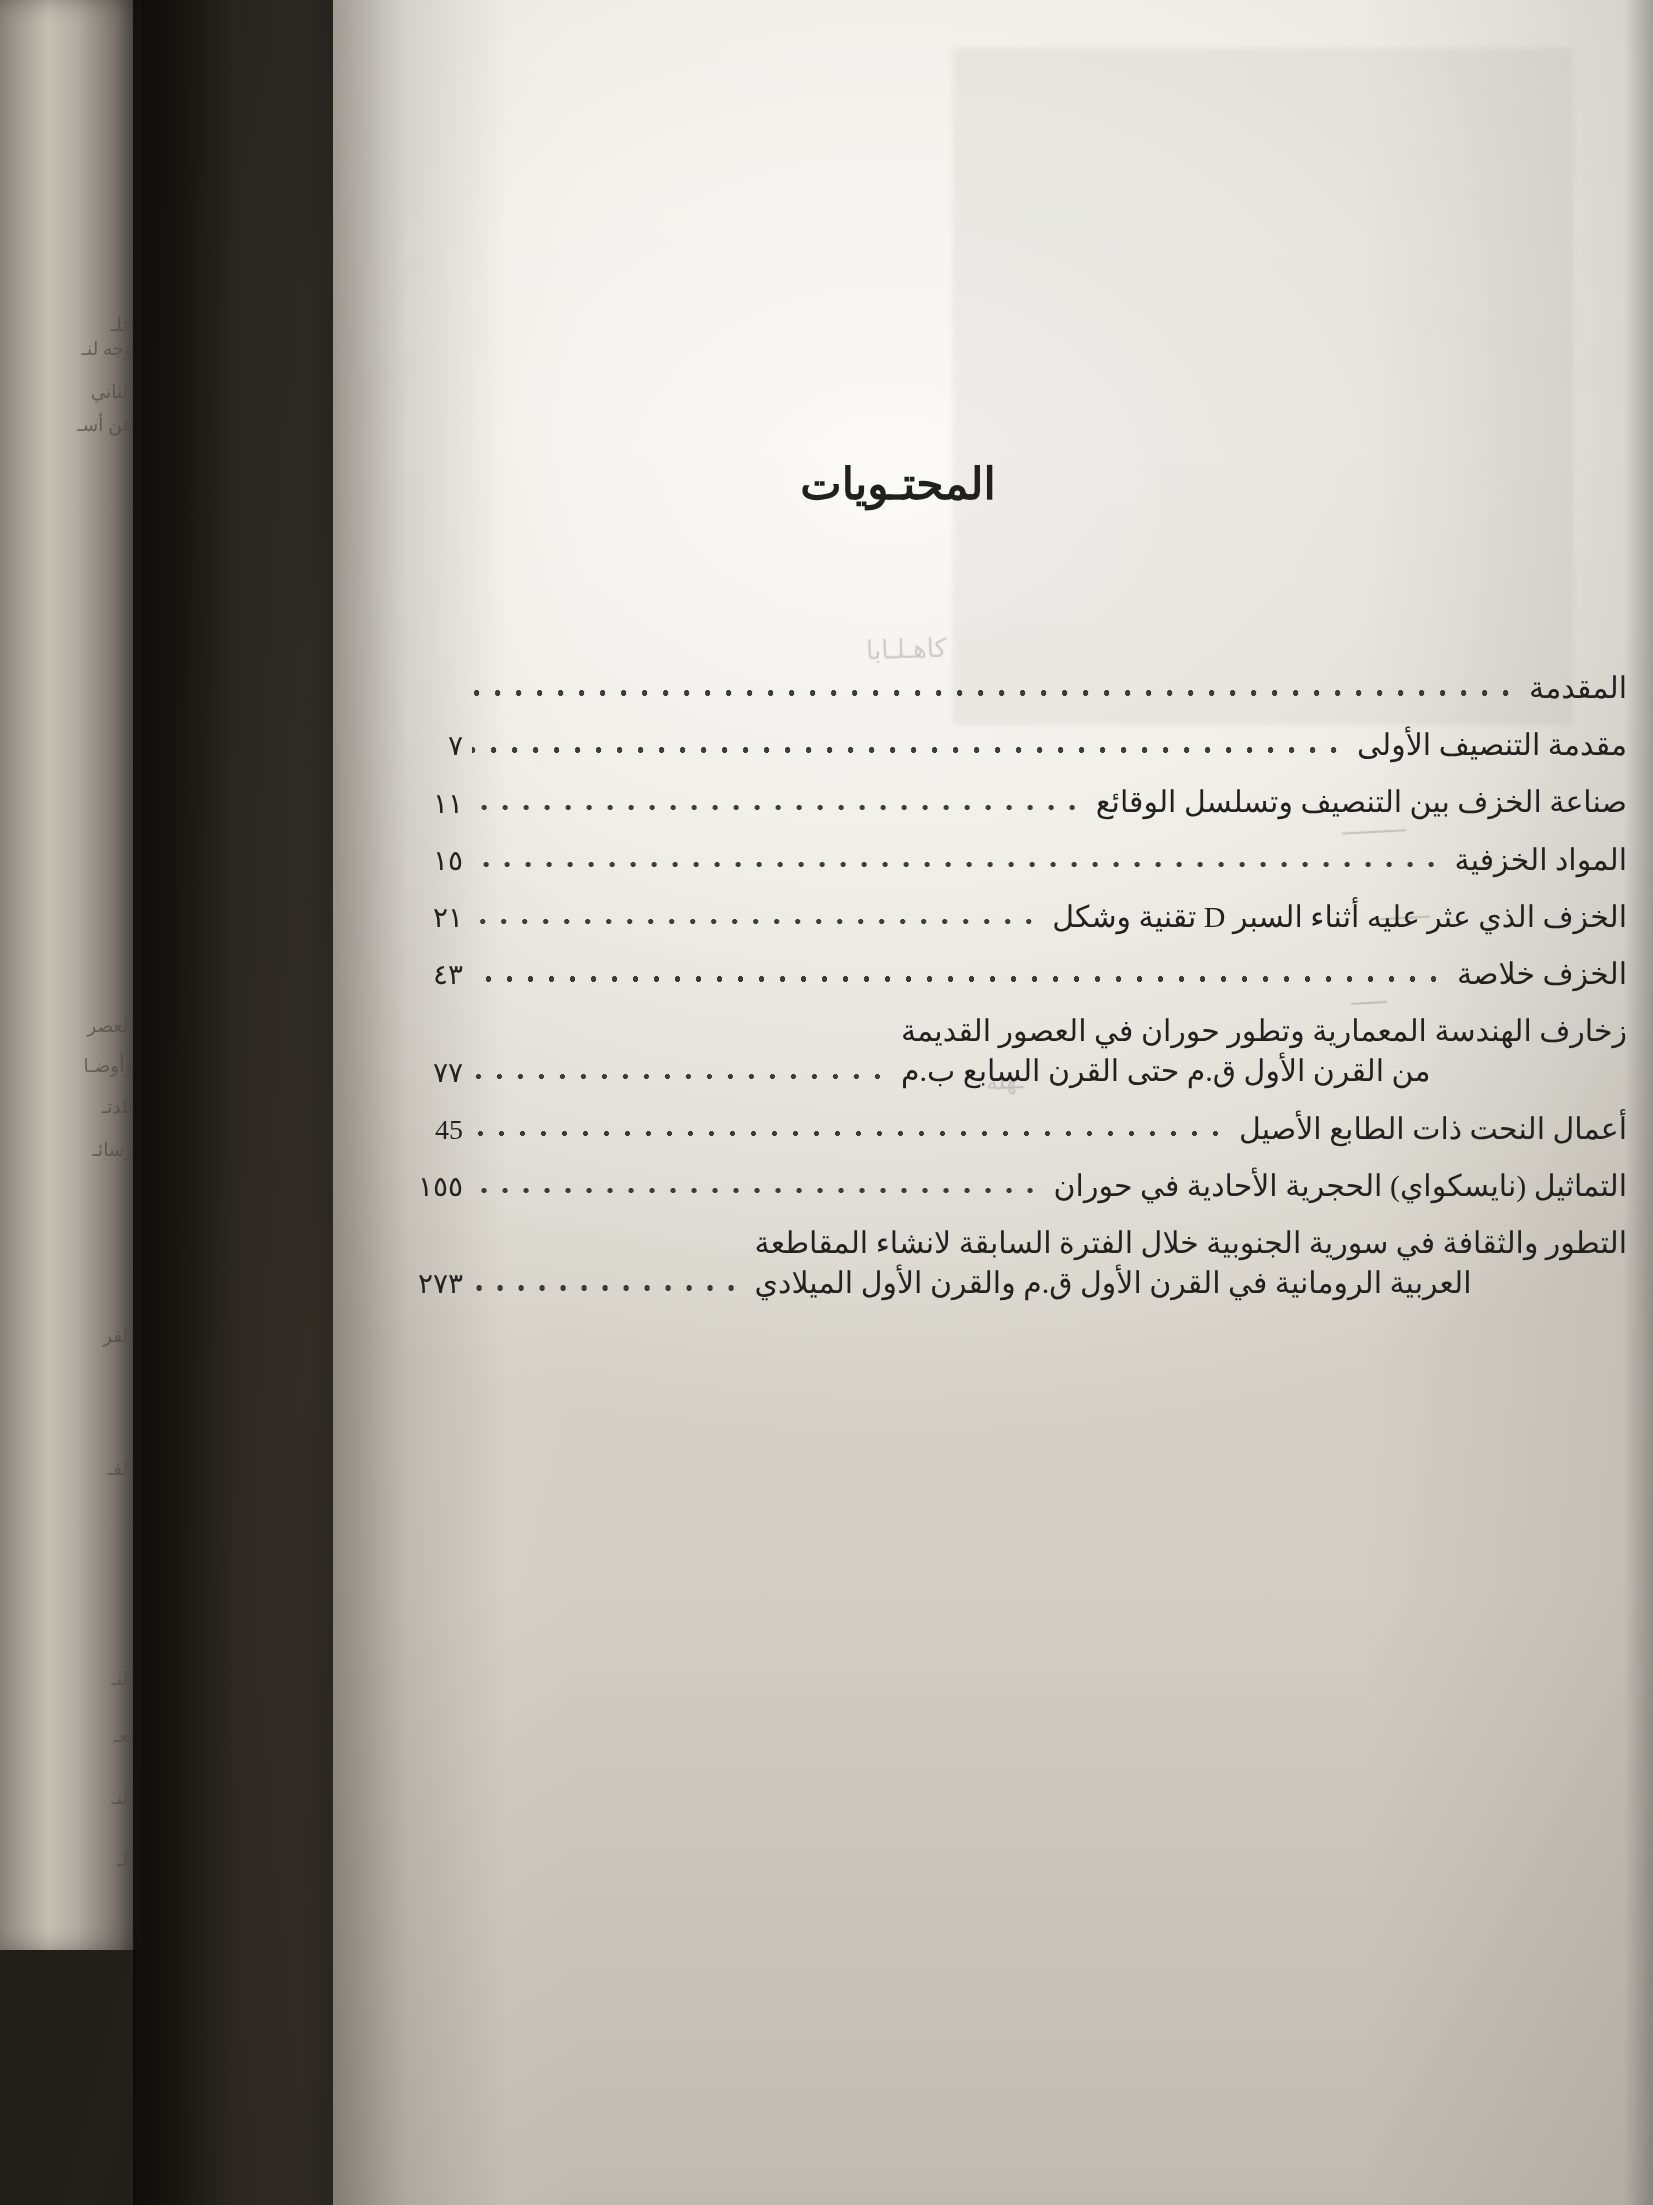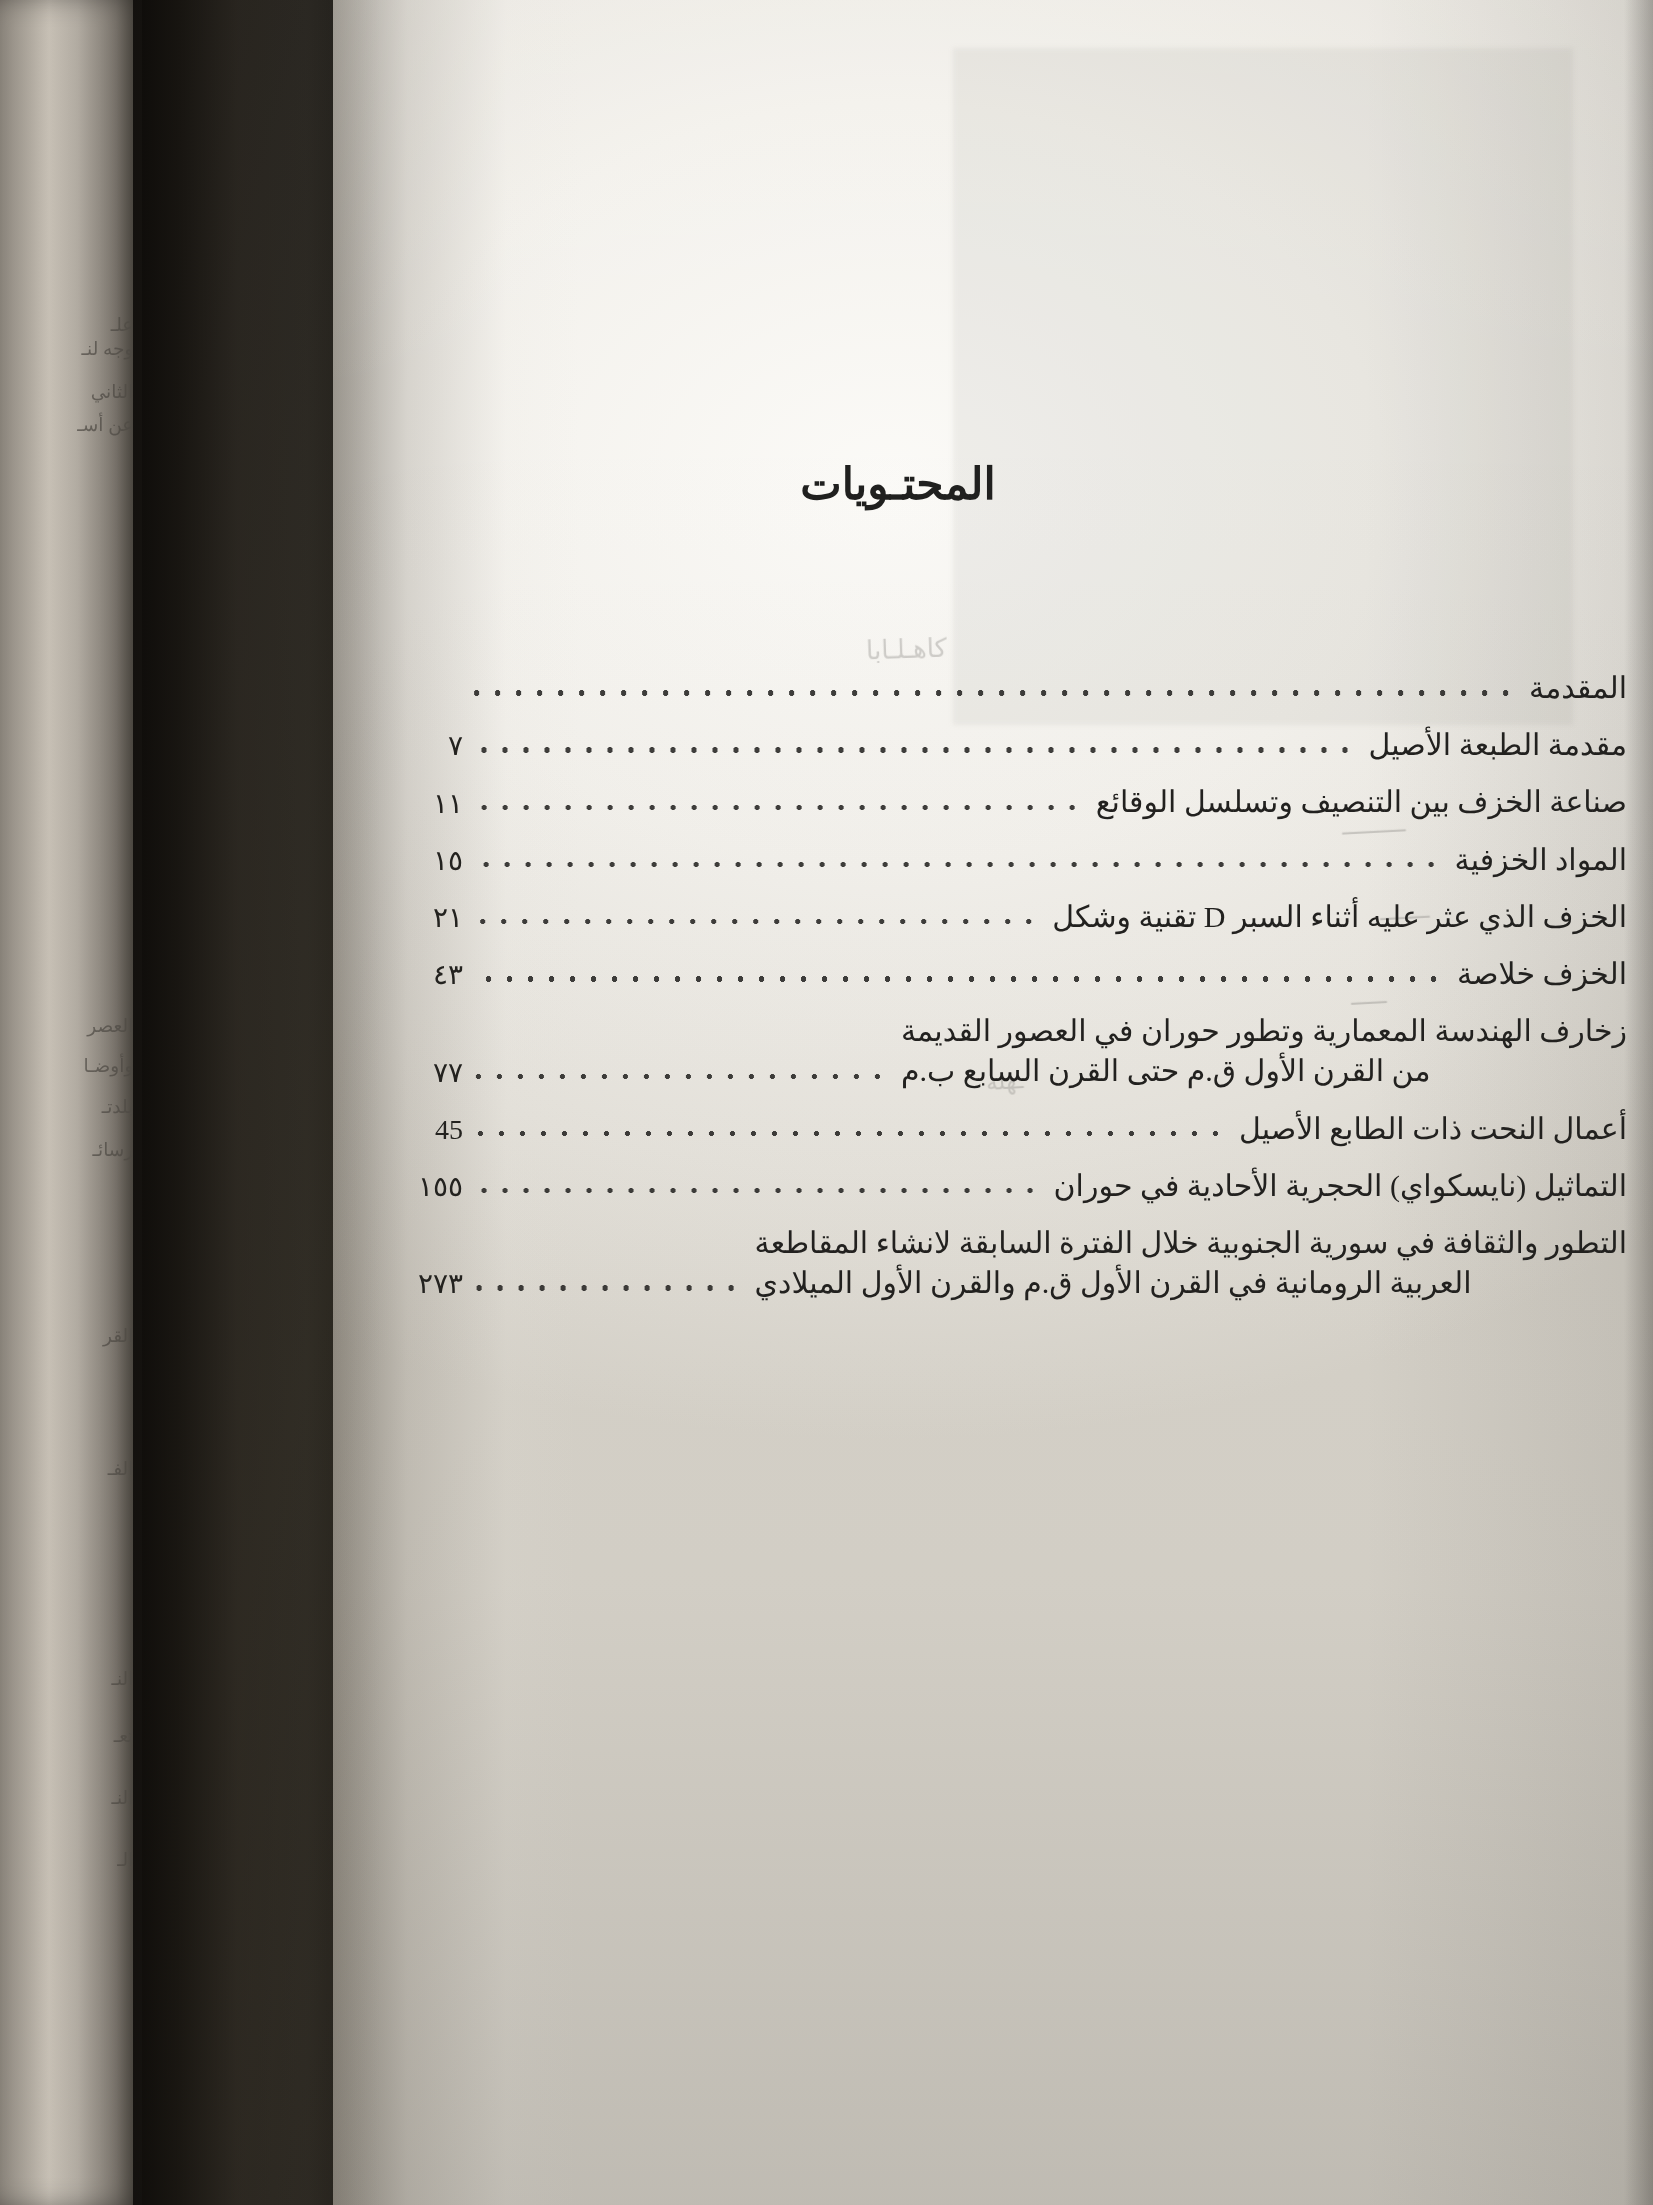--- a/index.html
+++ b/index.html
@@ -23,21 +23,21 @@
     background:
       linear-gradient(105deg, #15130f 0%, #1c1a16 14%, #232019 30%, #1a1713 55%, #121010 100%);
   }
 
   
   .left-page {
     position: absolute;
     left: 0;
     top: 0;
     width: 143px;
-    height: 2205px;
+    height: 1950px;
     background:
       linear-gradient(90deg, #b9b2a8 0%, #c8c1b6 28%, #cfc8bd 55%, #b4aca1 82%, #8d8679 100%);
     box-shadow: inset -14.3px 0 29px -4.8px rgba(0,0,0,0.45);
   }
   .left-page::after {
     content: "";
     position: absolute;
     inset: 0;
     background: linear-gradient(90deg, rgba(30,26,20,0.30) 0%, rgba(30,26,20,0.02) 35%, rgba(10,8,6,0.45) 100%);
   }
@@ -263,21 +263,21 @@
         <div class="toc-row">
           <div class="toc-lines">
             <div class="toc-label">المقدمة</div>
           </div>
           <div class="toc-dots"></div>
           <div class="toc-page empty"></div>
         </div>
 
         <div class="toc-row">
           <div class="toc-lines">
-            <div class="toc-label">مقدمة الطبعة الأصيل</div>
+            <div class="toc-label">مقدمة التنصيف الأولى</div>
           </div>
           <div class="toc-dots"></div>
           <div class="toc-page">٧</div>
         </div>
 
         <div class="toc-row">
           <div class="toc-lines">
             <div class="toc-label">صناعة الخزف بين التنصيف وتسلسل الوقائع</div>
           </div>
           <div class="toc-dots"></div>

